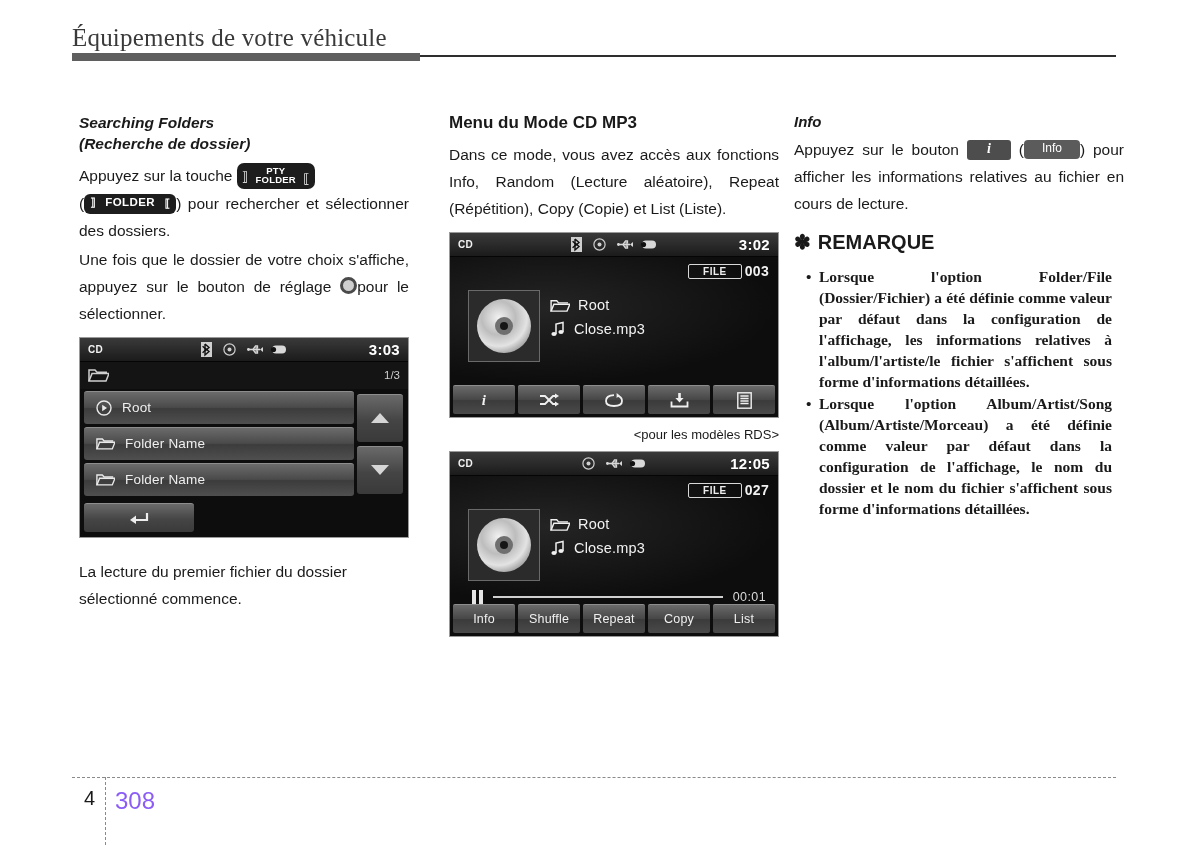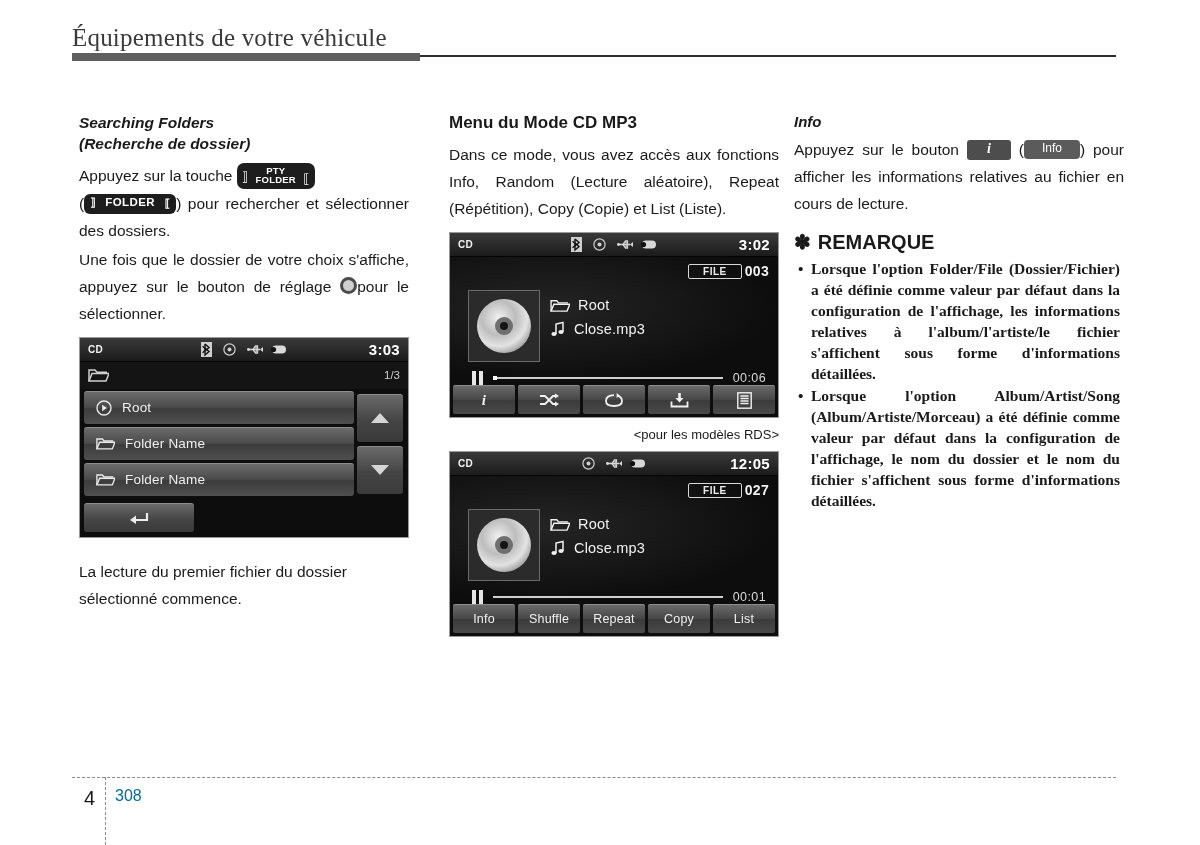--- a/index.html
+++ b/index.html
@@ -436,21 +436,21 @@
   .note-head {
     display: flex;
     align-items: center;
     gap: 7px;
     font-size: 20px;
     font-weight: bold;
     margin: 0 0 2px 0;
   }
   .note-list {
     list-style: none;
-    margin: 4px;
+    margin: 12px;
     padding: 0;
     font-family: "Liberation Serif", serif;
   }
   .note-list li {
     position: relative;
     padding-left: 13px;
     font-size: 15.5px;
     font-weight: bold;
     line-height: 21px;
     text-align: justify;
@@ -490,22 +490,22 @@
     position: absolute;
     left: 84px;
     top: 28px;
     font-size: 20px;
     color: #1a1a1a;
   }
   .footer-pageno {
     position: absolute;
     left: 115px;
     top: 28px;
-    font-size: 16px;
-    color: #0369a1;
+    font-size: 24px;
+    color: #8b5cf6;
   }
 </style>
 </head>
 <body>
 
 <div class="page-header">
   <div class="header-title">Équipements de votre véhicule</div>
   <div class="header-rule"></div>
   <div class="header-rule-thick"></div>
 </div>
@@ -725,30 +725,20 @@
             <svg width="16" height="16" viewBox="0 0 16 16">
                 <path d="M6 13 L6 3 L13 1.5 L13 11" fill="none" stroke="#f0f0f0" stroke-width="1.5"></path>
                 <ellipse cx="4" cy="13" rx="2.6" ry="2" fill="#f0f0f0"></ellipse>
                 <ellipse cx="11" cy="11" rx="2.6" ry="2" fill="#f0f0f0"></ellipse>
               </svg>
           </span>
           <span class="txt">Close.mp3</span>
         </div>
       </div>
 
-      <div class="progress-row">
-        <span class="pause-glyph">
-            <i></i>
-            <i></i>
-          </span>
-        <span class="prog-track">
-            <span class="prog-dot"></span>
-          </span>
-        <span class="elapsed">00:06</span>
-      </div>
     </div>
 
     <div class="dev-toolbar">
       <div class="tool-btn italic-i">i</div>
       <div class="tool-btn">
         <span class="ico">
           <svg width="22" height="14" viewBox="0 0 22 14">
               <path d="M2 3 L7 3 L15 11 L19 11" fill="none" stroke="#f0f0f0" stroke-width="1.8"></path>
               <path d="M2 11 L7 11 L15 3 L19 3" fill="none" stroke="#f0f0f0" stroke-width="1.8"></path>
               <path d="M17 0.6 L21 3 L17 5.4 Z" fill="#f0f0f0"></path>

